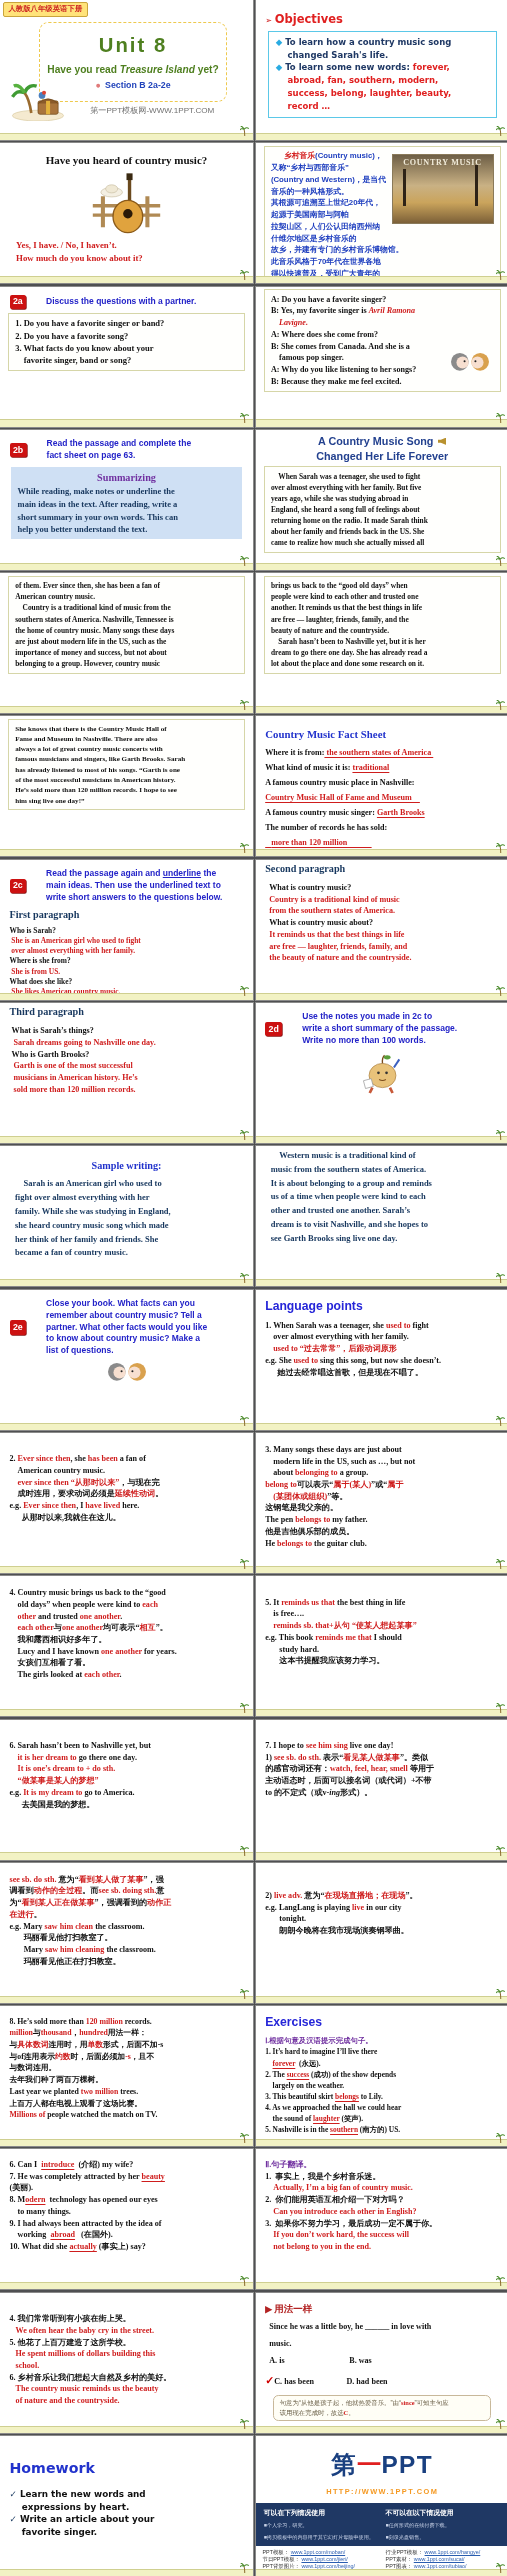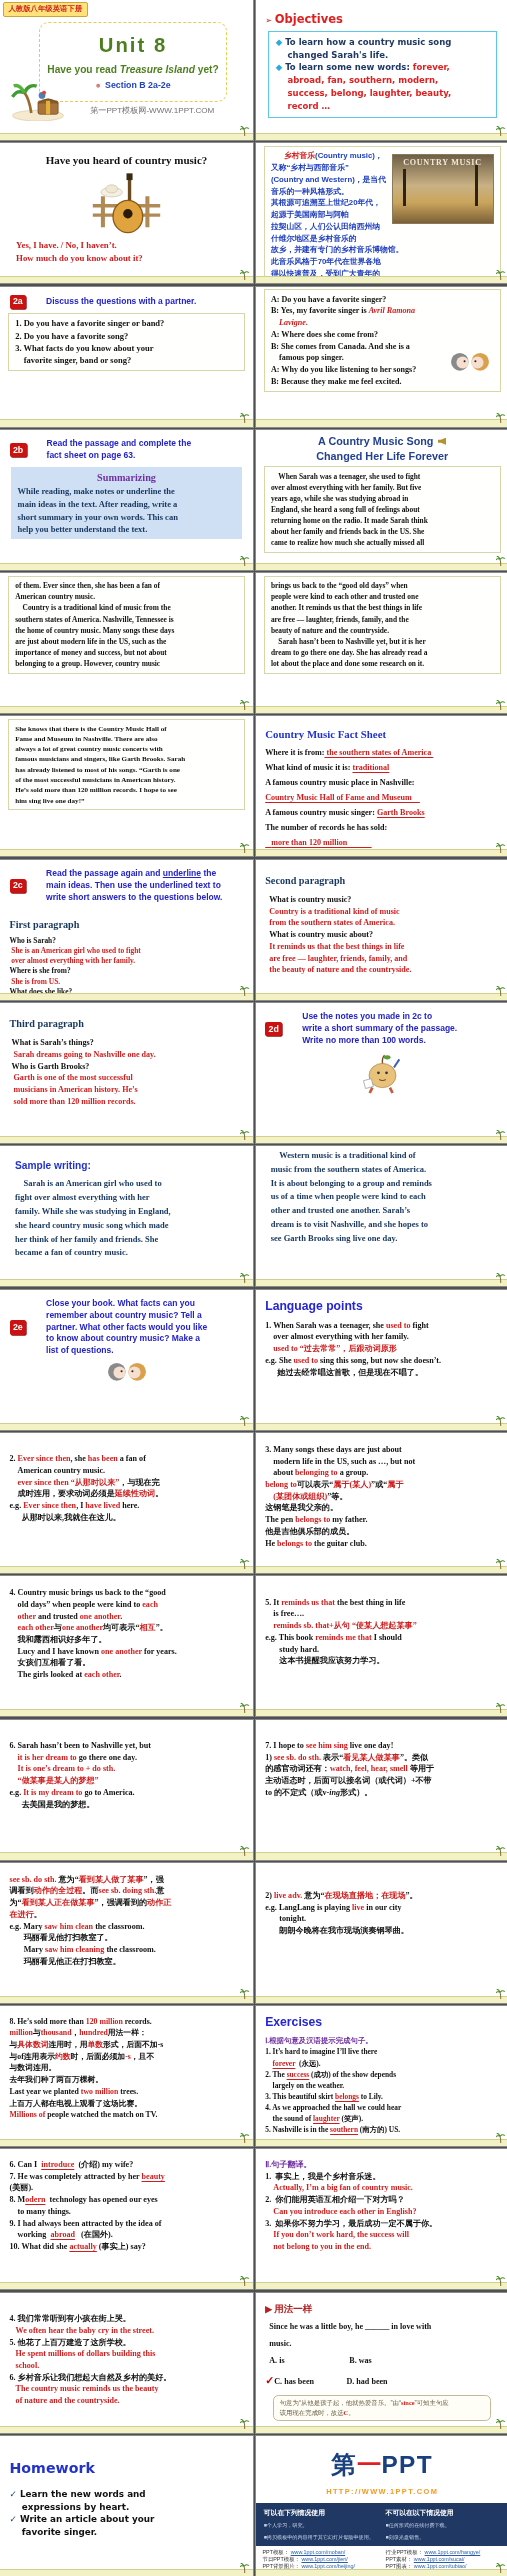--- a/index.html
+++ b/index.html
@@ -58,22 +58,22 @@
   .bandh{color:#ffffff;font-size:6.8px;font-family:"Liberation Sans",sans-serif}
   .bandt{color:#c9d3e8;font-size:5.1px;font-weight:normal;font-family:"Liberation Sans",sans-serif}
   .logoB{color:#1a4080;font-family:"Liberation Sans",sans-serif;font-size:24.4px;letter-spacing:1.4px}
   .logoR{color:#e02020;font-family:"Liberation Sans",sans-serif;font-size:24.4px}
   .url{color:#f59a23;font-family:"Liberation Sans",sans-serif;font-size:7.4px;letter-spacing:1.4px}
 
   
   .h{font-weight:bold;text-align:left;font-family:"Liberation Serif",serif}
   .h-blue-sans{color:#2525d8;font-family:"Liberation Sans",sans-serif;font-size:12.2px;margin-top:8.1px}
   .h-blue-serif{color:#2233cc;font-size:10.8px;margin-top:10.8px}
-  .h-navy-serif{color:#17375e;font-size:10.2px;margin-top:14px}
-  .h-comic{color:#2233cc;font-family:Liberation Sans, sans-serif;font-size:10.2px;text-align:left;margin:12.2px 15px 4.1px}
+  .h-navy-serif{color:#17375e;font-size:10.2px;margin-top:2px}
+  .h-comic{color:#2233cc;font-family:Liberation Serif, serif;font-size:10.2px;text-align:center;margin:12.2px 15px 4.1px}
   .h-homework{color:#2233cc;font-family:"DejaVu Sans",sans-serif;font-size:14.2px;margin-top:21.7px}
   .task{display:flex;gap:20px;margin:8.1px 9.5px 4.1px;align-items:center}
   .badge2{background:#cc1111;color:#fff;font-weight:bold;font-family:"Liberation Sans",sans-serif;
     font-size:8.8px;padding:0.7px 3.4px;border-radius:2px;box-shadow:0.7px 0.7px 0 #881111;flex:0 0 auto}
   .tl{font-size:8.5px;line-height:1.4;font-weight:bold}
   .box-khaki,.box-plain{border:1.4px solid #d6d6a8;background:#fffffd;padding:3.4px 6.1px;margin:2.7px 8.1px}
   .box-blue{background:#cfe0f4;margin:5.4px 10.8px;padding:2.7px 6.8px;line-height:1.5}
   .box-cyan{border:1.4px solid #5bc8e8;margin:2.7px 12.2px;padding:4.1px 6.8px;font-size:8.5px;line-height:1.5}
   .box-note{border:0.7px solid #c8b89a;border-radius:5.4px;background:#fffef6;margin:1.4px 17.6px;padding:2.7px 5.4px;
     font-size:6.4px;line-height:1.45}

